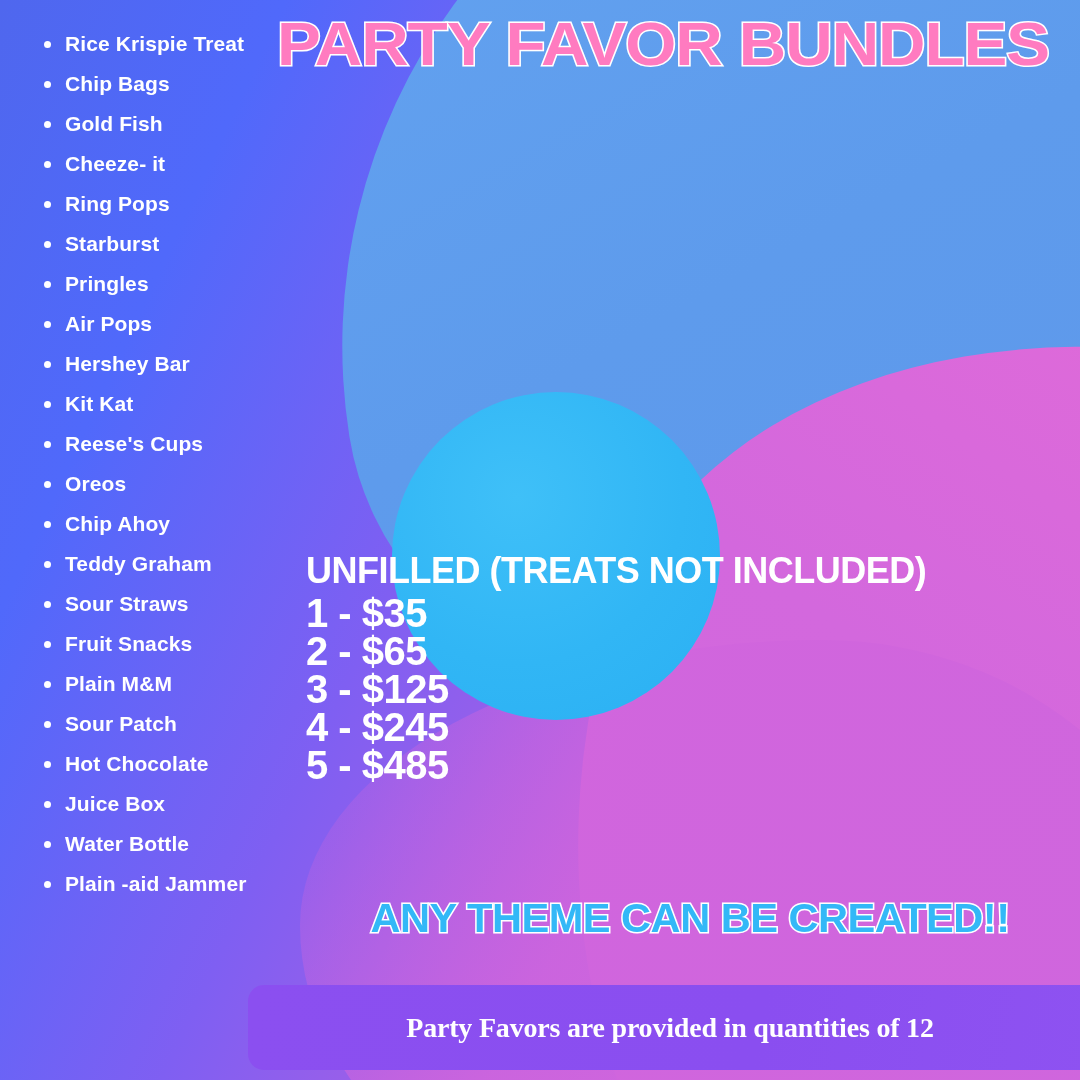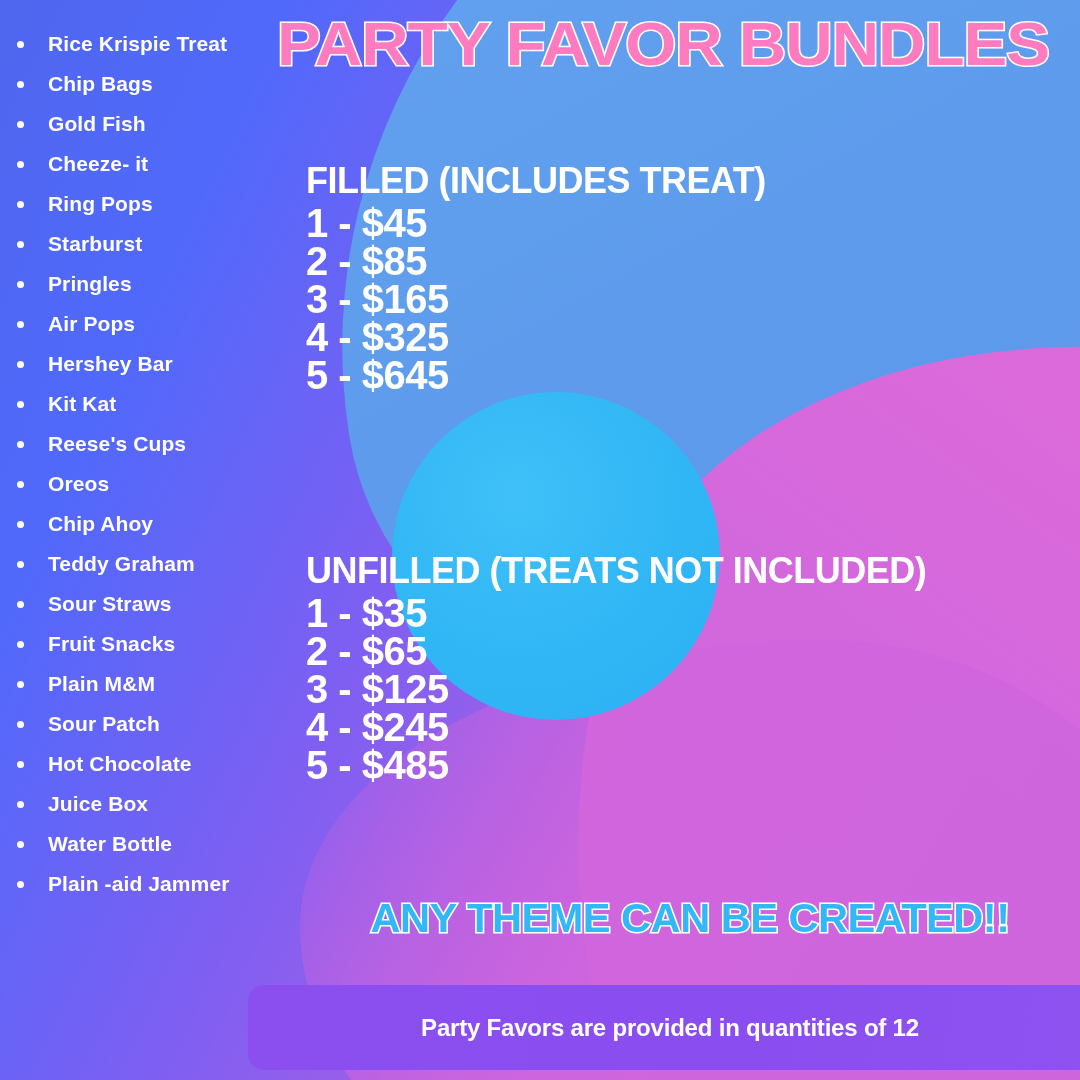--- a/index.html
+++ b/index.html
@@ -37,25 +37,26 @@
     border-radius:50%;
   }
   
   #snack-list{
     position:absolute;left:0;top:24px;width:268px;
     list-style:none;margin:0;padding:0;
   }
   #snack-list li{
     position:relative;
     height:40px;line-height:40px;
-    padding-left:48px;
+    padding-left:38px;
     color:#ffffff;
     font-size:21px;font-weight:bold;
     letter-spacing:.1px;
     white-space:nowrap;
+    margin-left:27px;
   }
   #snack-list li::before{
     content:"";position:absolute;left:17px;top:17px;
     width:7px;height:7px;border-radius:50%;background:#ffffff;
   }
   
   #title{
     position:absolute;left:258px;top:8px;width:810px;
     text-align:center;
     font-size:62px;font-weight:bold;
@@ -90,22 +91,22 @@
     transform-origin:center top;
   }
   
   #footer-bar{
     position:absolute;left:248px;top:985px;width:850px;height:85px;
     background:linear-gradient(100deg,#8b4ff0 0%,#8a4ef0 60%,#8e52f1 100%);
     border-radius:16px;
     display:flex;align-items:center;justify-content:center;
   }
   #footer-text{
-    color:#ffffff;font-size:24px;font-weight:bold;letter-spacing:-.2px;
-    white-space:nowrap;padding-right:6px;
+    color:#ffffff;font-size:28px;font-weight:bold;letter-spacing:-.2px;
+    white-space:nowrap;padding-right:6px;font-family:Liberation Serif, serif;
   }
 </style>
 </head>
 <body>
 
 <div id="canvas">
 
   <div class="blob" id="blob-blue"></div>
   <div class="blob" id="blob-magenta"></div>
   <div class="blob" id="blob-magenta-low"></div>
@@ -131,28 +132,20 @@
     <li>Sour Straws</li>
     <li>Fruit Snacks</li>
     <li>Plain M&amp;M</li>
     <li>Sour Patch</li>
     <li>Hot Chocolate</li>
     <li>Juice Box</li>
     <li>Water Bottle</li>
     <li>Plain -aid Jammer</li>
   </ul>
 
-  <div class="price-block" id="filled-block">
-    <div class="price-heading">FILLED (INCLUDES TREAT)</div>
-    <div class="price-row">1 - $45</div>
-    <div class="price-row">2 - $85</div>
-    <div class="price-row">3 - $165</div>
-    <div class="price-row">4 - $325</div>
-    <div class="price-row">5 - $645</div>
-  </div>
 
   <div class="price-block" id="unfilled-block">
     <div class="price-heading">UNFILLED (TREATS NOT INCLUDED)</div>
     <div class="price-row">1 - $35</div>
     <div class="price-row">2 - $65</div>
     <div class="price-row">3 - $125</div>
     <div class="price-row">4 - $245</div>
     <div class="price-row">5 - $485</div>
   </div>
 

